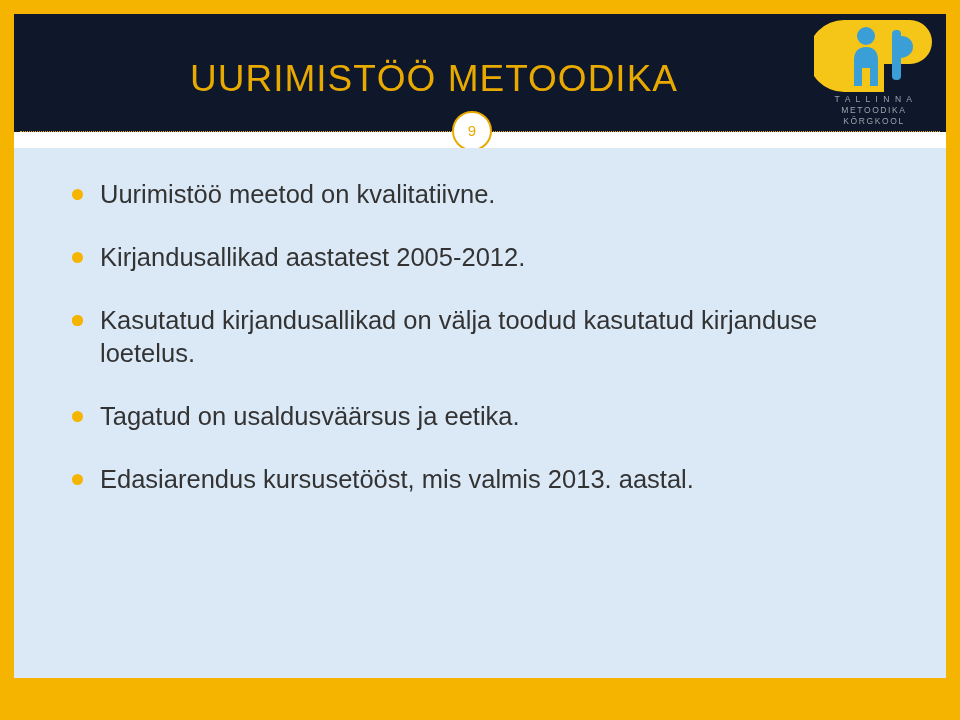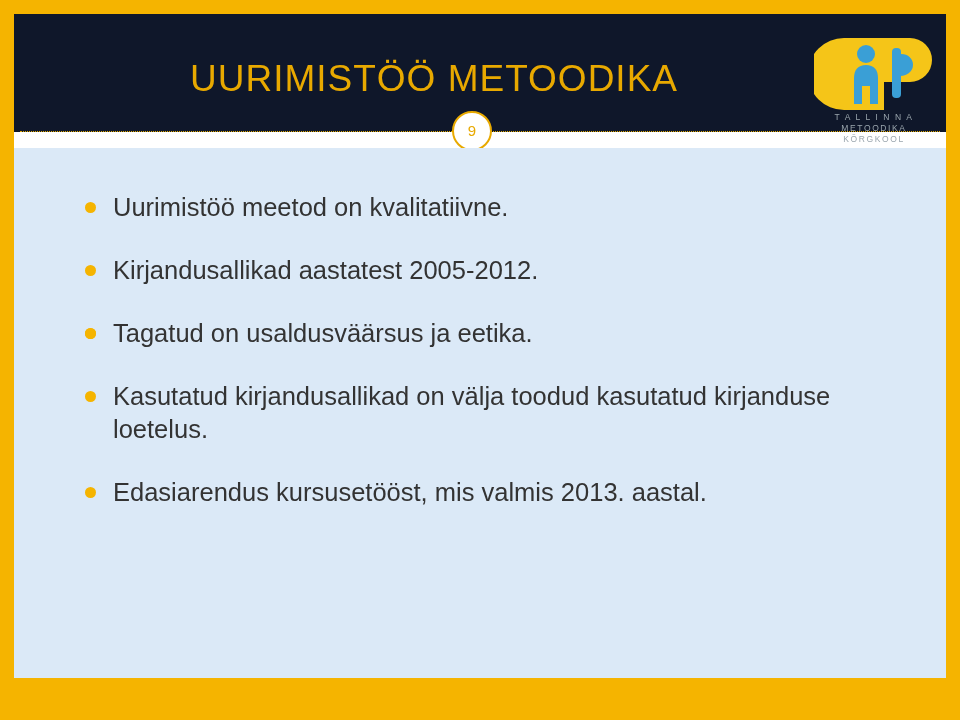--- a/index.html
+++ b/index.html
@@ -70,21 +70,21 @@
     color: #e8a900;
     font-family: "Liberation Sans", sans-serif;
     font-weight: normal;
     white-space: nowrap;
   }
 
   
   .logo {
     position: absolute;
     right: 12px;
-    top: 20px;
+    top: 2px;
     width: 120px;
     height: 112px;
   }
   .logo svg { display: block; }
   .logo-text {
     position: absolute;
     left: 0; top: 78px;
     width: 120px;
     text-align: center;
     font-size: 8.5px;
@@ -125,21 +125,21 @@
     top: 148px;
     width: 932px;
     height: 530px;
     background: #dbe9f7;
     box-sizing: border-box;
     padding: 26px 34px 0 34px;
   }
 
   ul.bullets {
     list-style: none;
-    margin: 17px;
+    margin: 4px;
     padding: 0;
   }
   ul.bullets li {
     position: relative;
     padding-left: 48px;
     margin-bottom: 30px;
     font-size: 25.5px;
     line-height: 33px;
     color: #333333;
     font-family: "Liberation Sans", sans-serif;
@@ -195,25 +195,25 @@
       </li>
       <li>
         <span class="dot"></span>
         <span>Kirjandusallikad aastatest 2005-2012.</span>
       </li>
       <li>
         <span class="dot"></span>
       </li>
       <li>
         <span class="dot"></span>
+        <span>Kasutatud kirjandusallikad on välja toodud kasutatud kirjanduse loetelus.</span>
+      </li>
+      <li>
+        <span class="dot"></span>
         <span>Tagatud on usaldusväärsus ja eetika.</span>
-      </li>
-      <li>
-        <span class="dot"></span>
-        <span>Kasutatud kirjandusallikad on välja toodud kasutatud kirjanduse loetelus.</span>
       </li>
       <li>
         <span class="dot"></span>
         <span>Edasiarendus kursusetööst, mis valmis 2013. aastal.</span>
       </li>
     </ul>
   </div>
 
 </div>
 

